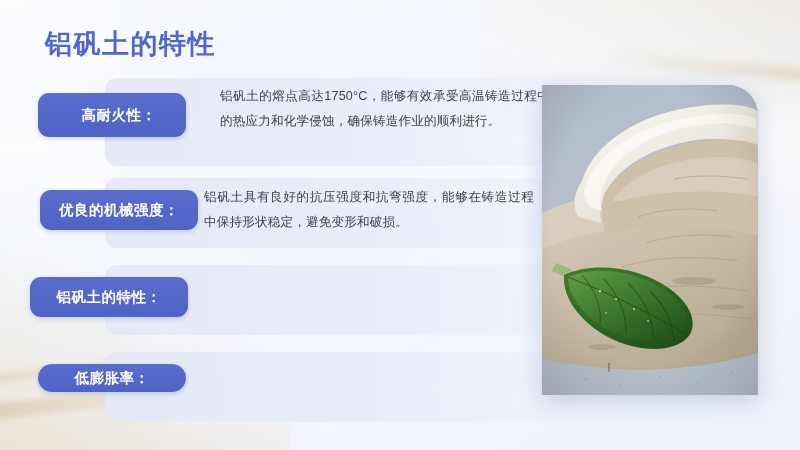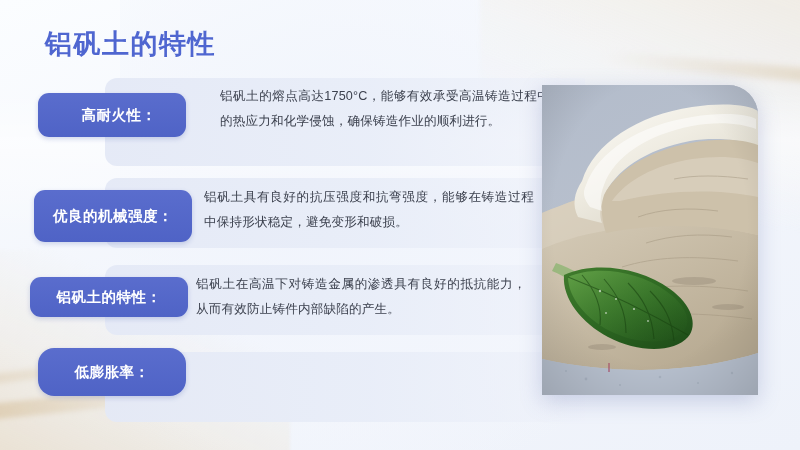--- a/index.html
+++ b/index.html
@@ -137,23 +137,23 @@
     background: linear-gradient(180deg, #5a6dcd 0%, #4f63c6 100%);
     color: #ffffff;
     font-weight: bold;
     border-radius: 11px;
     box-shadow: 0 2px 5px rgba(60,80,170,0.22);
     font-size: 14.5px;
     letter-spacing: 0.5px;
     white-space: nowrap;
   }
   .badge.b1 { left: 38px; top: 93px;  width: 148px; height: 44px; padding-left: 14px; }
-  .badge.b2 { left: 34px; top: 190px; width: 158px; height: 52px; }
+  .badge.b2 { left: 40px; top: 190px; width: 158px; height: 40px; }
   .badge.b3 { left: 30px; top: 277px; width: 158px; height: 40px; }
-  .badge.b4 { left: 38px; top: 348px; width: 148px; height: 48px; border-radius: 16px; }
+  .badge.b4 { left: 38px; top: 364px; width: 148px; height: 28px; border-radius: 16px; }
 
   .para {
     position: absolute;
     left: 196px;
     width: 330px;
     color: #3c414e;
     font-size: 12.6px;
     line-height: 1.95;
     letter-spacing: 0.15px;
     text-align: justify;
@@ -193,21 +193,20 @@
   <div class="row r1"></div>
   <div class="badge b1">高耐火性：</div>
   <div class="para p1">铝矾土的熔点高达1750°C，能够有效承受高温铸造过程中的热应力和化学侵蚀，确保铸造作业的顺利进行。</div>
 
   <div class="row r2"></div>
   <div class="badge b2">优良的机械强度：</div>
   <div class="para p2">铝矾土具有良好的抗压强度和抗弯强度，能够在铸造过程中保持形状稳定，避免变形和破损。</div>
 
   <div class="row r3"></div>
   <div class="badge b3">铝矾土的特性：</div>
-  <div class="para p3">铝矾土在高温下对铸造金属的渗透具有良好的抵抗能力，从而有效防止铸件内部缺陷的产生。</div>
 
   <div class="row r4"></div>
   <div class="badge b4">低膨胀率：</div>
 
   <div id="photo">
     <svg viewBox="0 0 216 310" preserveAspectRatio="none" aria-hidden="true">
       <defs>
         <linearGradient id="bgGrey" x1="0" y1="0" x2="0.3" y2="1">
           <stop offset="0%" stop-color="#b3bccb"></stop>
           <stop offset="55%" stop-color="#b8c0cd"></stop>

